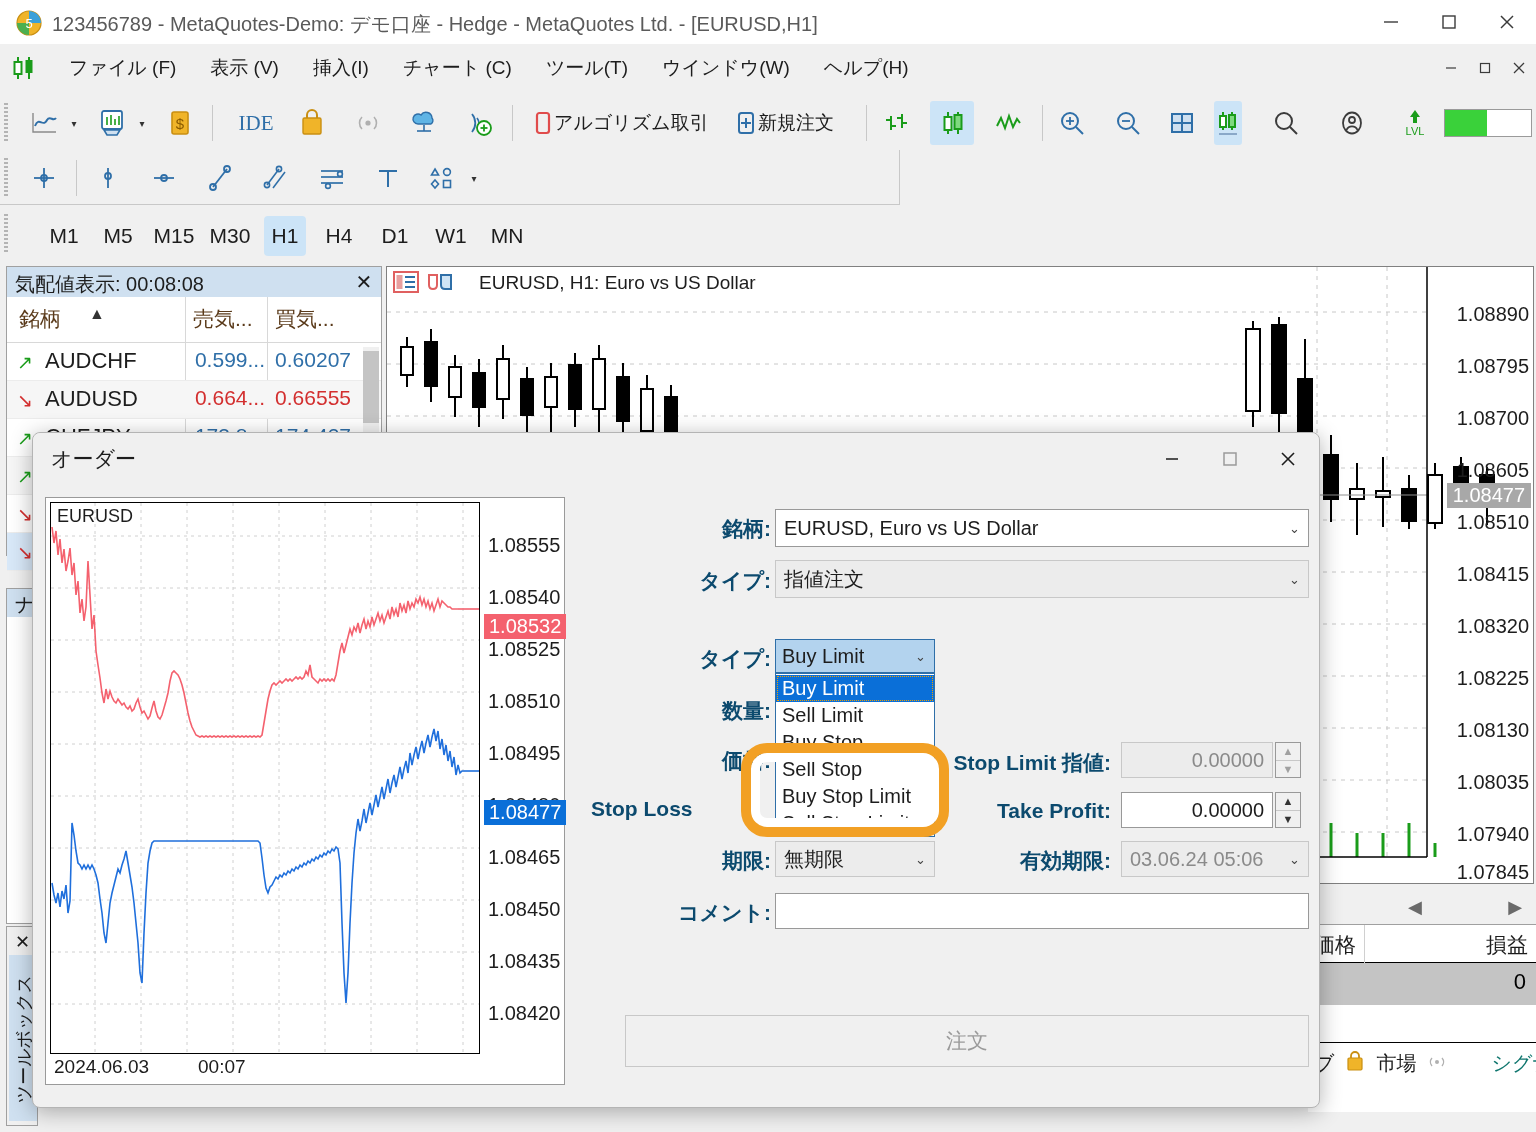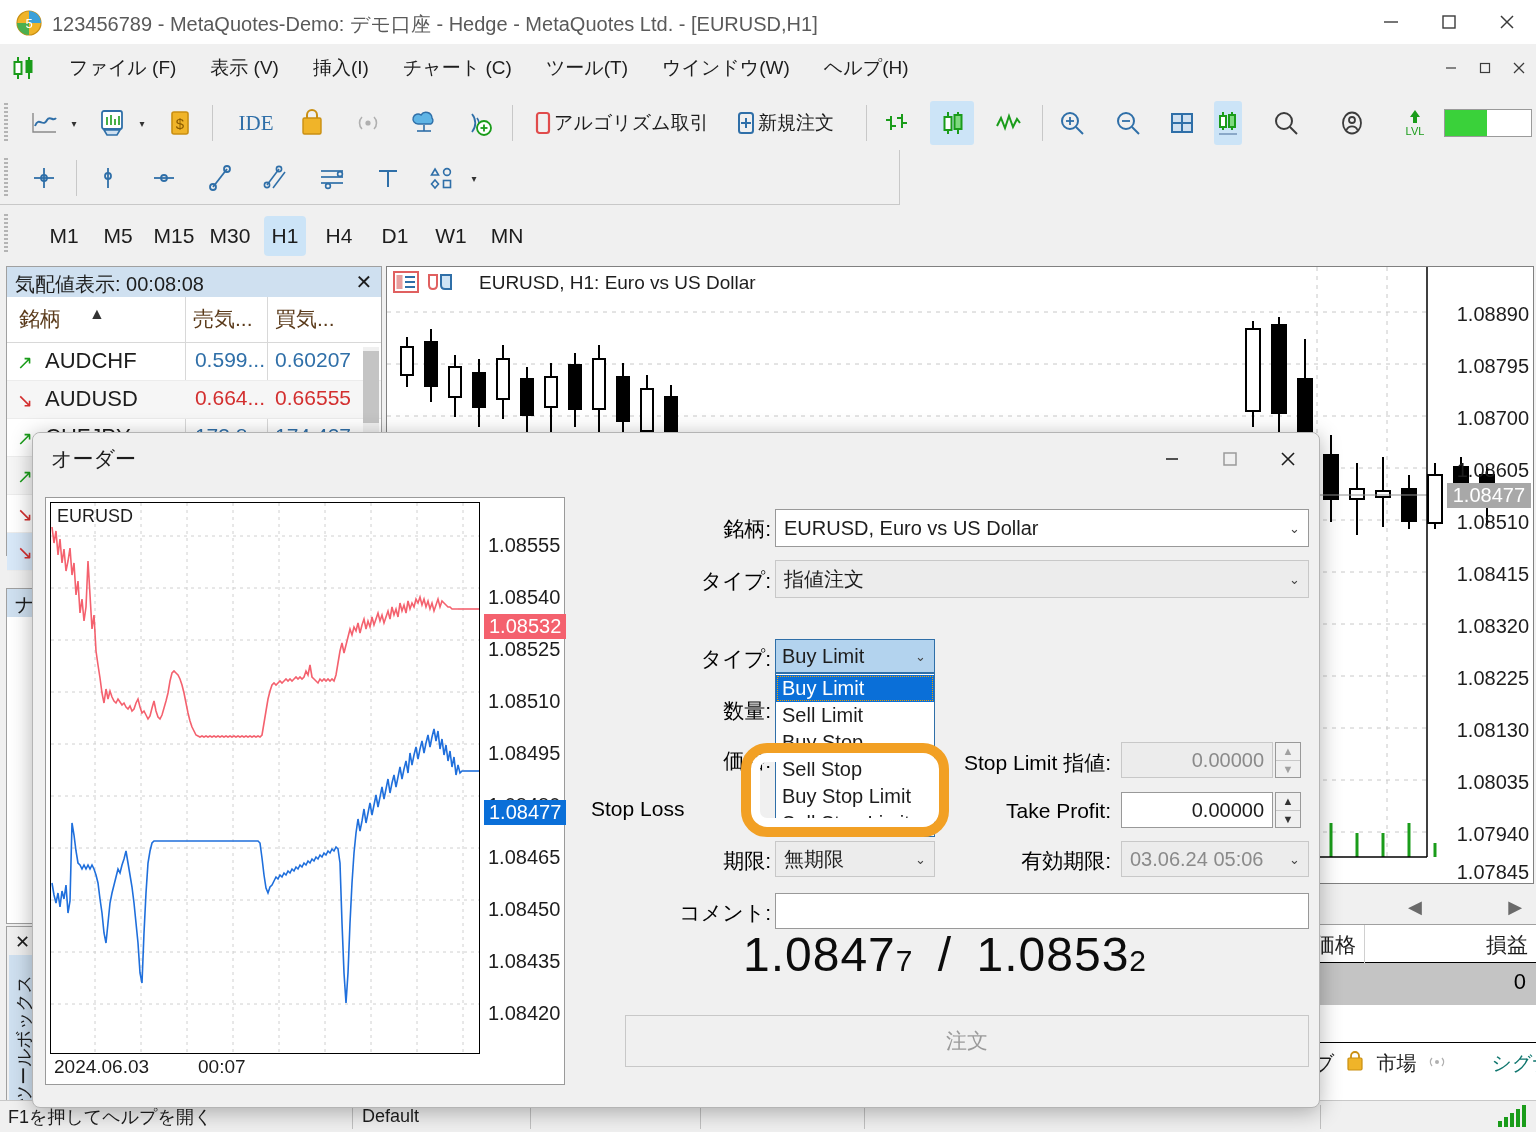--- a/index.html
+++ b/index.html
@@ -127,21 +127,21 @@
   .tick-inner { position:absolute; left:4px; top:4px; width:430px; height:552px; border:1px solid #000; background:#fff; overflow:hidden; }
   .tick-sym { position:absolute; left:6px; top:3px; font-size:18px; color:#1d1d1d; z-index:3; }
   .tick-axis { position:absolute; left:438px; top:4px; width:78px; height:552px; }
   .tk-label { position:absolute; left:4px; font-size:20px; color:#1d1d1d; white-space:nowrap; }
   .tk-badge { position:absolute; left:0px; font-size:20px; padding:1px 5px; color:#fff; white-space:nowrap;text-align:center; }
   .tick-xlabels { position:absolute; left:8px; bottom:6px; font-size:19px; color:#1d1d1d; }
   .tick-x2 { position:absolute; left:152px; bottom:6px; font-size:19px; color:#1d1d1d; }
 
   
   .form { position:absolute; left:548px; top:64px; width:728px; height:588px; }
-  .f-label { position:absolute; font-size:21px; color:#000000; text-align:right; white-space:nowrap; }
+  .f-label { position:absolute; font-size:21px; color:#0c4a6e; text-align:right; white-space:nowrap;font-weight:bold; }
   .f-input { position:absolute; background:#ffffff; border:1px solid #999; display:flex; align-items:center; }
   .f-input.ro { background:#ececec; border:1px solid #c8c8c8; }
   .f-input .txt { font-size:20px; color:#1d1d1d; padding-left:8px; }
   .f-input .txt.gray { color:#8a8a8a; }
   .f-input .num { font-size:20px; color:#1d1d1d; width:100%; text-align:right; padding-right:8px; }
   .f-input .num.gray { color:#8a8a8a; }
   .f-chev { position:absolute; right:8px; top:50%; transform:translateY(-50%); font-size:13px; color:#444; }
   .spin { position:absolute; width:26px; display:flex; flex-direction:column; border:1px solid #999; background:#f0f0f0; }
   .spin div { flex:1; display:flex; align-items:center; justify-content:center; font-size:11px; color:#333; }
   .spin div:first-child { border-bottom:1px solid #c8c8c8; }
@@ -745,36 +745,20 @@
         <svg width="22" height="20" viewBox="0 0 22 20">
           <circle cx="11" cy="10" r="2" fill="#b0b0b0"></circle>
           <path d="M6 6 a6 6 0 0 0 0 8" fill="none" stroke="#b0b0b0" stroke-width="1.4"></path>
           <path d="M16 6 a6 6 0 0 1 0 8" fill="none" stroke="#b0b0b0" stroke-width="1.4"></path>
         </svg>
       </span>
       <div class="term-tab dim">シグナ</div>
     </div>
   </div>
 
-  <div class="statusbar">
-    <div class="sb-cell" style="left:8px">F1を押してヘルプを開く</div>
-    <div class="sb-sep" style="left:352px"></div>
-    <div class="sb-cell" style="left:362px">Default</div>
-    <div class="sb-sep" style="left:530px"></div>
-    <div class="sb-sep" style="left:700px"></div>
-    <div class="sb-sep" style="left:864px"></div>
-    <div class="sb-sep" style="left:1320px"></div>
-    <div class="sb-signal">
-      <div class="sb-bar" style="height:6px"></div>
-      <div class="sb-bar" style="height:10px"></div>
-      <div class="sb-bar" style="height:14px"></div>
-      <div class="sb-bar" style="height:18px"></div>
-      <div class="sb-bar" style="height:22px"></div>
-    </div>
-  </div>
 
   <div class="dlg">
     <div class="dlg-title">
       <div class="dlg-title-text">オーダー</div>
       <div class="dlg-btns">
         <div class="dlg-btn">
           <svg width="22" height="22" viewBox="0 0 22 22">
               <line x1="5" y1="11" x2="17" y2="11" stroke="currentColor" stroke-width="1.5"></line>
             </svg>
         </div>
@@ -906,23 +890,18 @@
       <div class="f-input ro" style="left:540px;top:344px;width:188px;height:36px">
         <span class="txt gray">03.06.24 05:06</span>
         <span class="f-chev">⌄</span>
       </div>
 
       <div class="f-label" style="left:40px;top:402px;width:150px">コメント:</div>
       <div class="f-input" style="left:194px;top:396px;width:534px;height:36px">
         <span class="txt"></span>
       </div>
 
-      <div class="bigprice">
-        <span>1.0847</span><sub>7</sub>
-        <span style="margin:0 10px">/</span>
-        <span>1.0853</span><sub>2</sub>
-      </div>
 
       <div class="orderbtn">注文</div>
     </div>
   </div>
 
 </div>
 
 </body></html>

